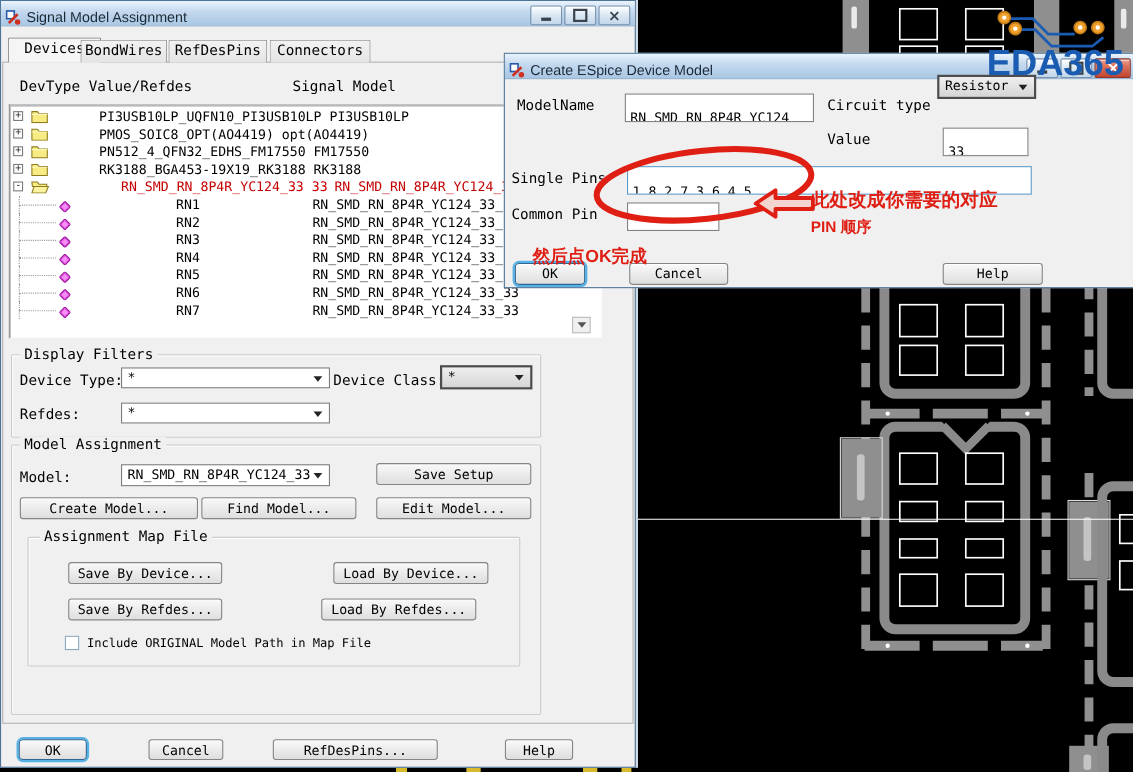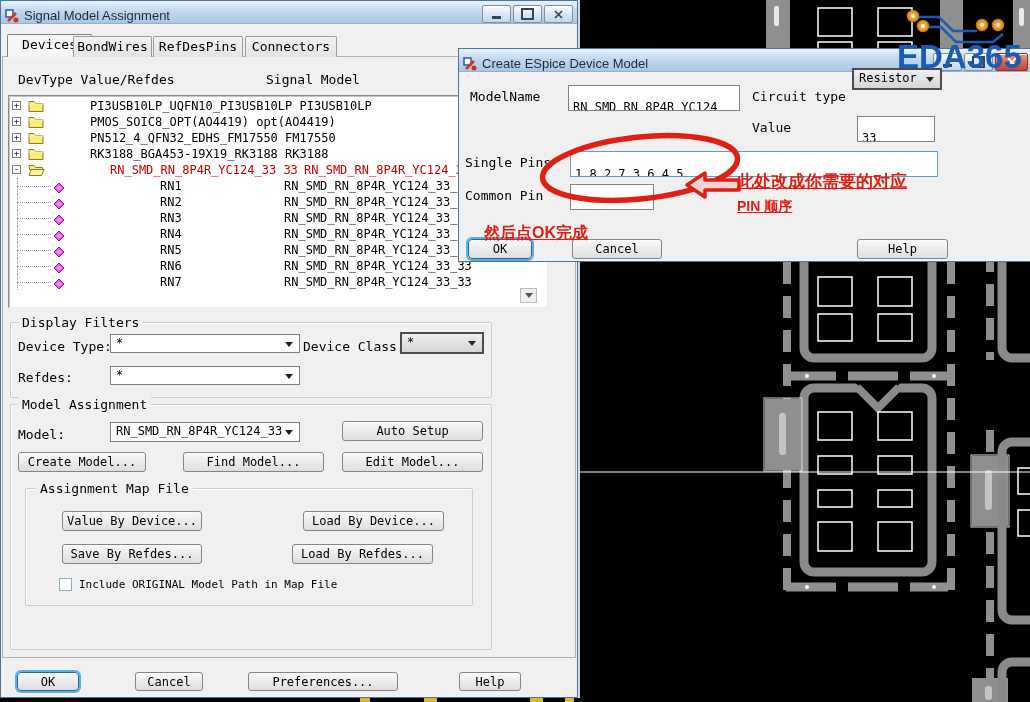--- a/index.html
+++ b/index.html
@@ -50,21 +50,21 @@
        font:9px/7px "DejaVu Sans Mono",monospace;text-align:center;color:#222;box-sizing:border-box;}
   .ticon{position:absolute;left:19px;top:1px;}
   .trow.c .ticon{left:45px;top:3px;}
   .tlabel{position:absolute;left:42px;top:0;color:#000;margin-left:39px;}
   .trow.c .tlabel{left:64px;padding-left:48px;}
   .tlabel.red,.tmodel.red{color:#c40000;padding-left:20px;}
   .tmodel{position:absolute;left:275px;top:0;color:#000;}
   .vline{position:absolute;left:8px;top:0;height:16px;border-left:1px dotted #9a9a9a;}
   .hline{position:absolute;left:8px;top:8px;width:34px;border-top:1px dotted #9a9a9a;}
   
-  .red-note{position:absolute;color:#df1f14;font-weight:bold;font-family:"Liberation Sans",sans-serif;white-space:pre;text-decoration:underline;}
+  .red-note{position:absolute;color:#df1f14;font-weight:bold;font-family:"Liberation Sans",sans-serif;white-space:pre;}
   #wm-text{position:absolute;left:897px;top:38px;font:bold 33px "Liberation Sans",sans-serif;
            color:#1b5cb3;letter-spacing:0px;z-index:41;}
 </style>
 </head>
 <body>
 
 <div id="stage">
 
   <svg class="abs" style="left:0;top:0;z-index:0" width="1030" height="702" viewBox="0 0 1030 702">
     <rect x="0" y="0" width="1030" height="702" fill="#000"></rect>
@@ -239,38 +239,38 @@
   <div class="combo" style="left:110px;top:334px;width:190px;height:19px;z-index:13">*</div>
   <div class="lbl" style="left:303px;top:339px;z-index:13">Device Class:</div>
   <div class="combo dark" style="left:400px;top:332px;width:84px;height:22px;z-index:13">*</div>
   <div class="lbl" style="left:18px;top:370px;z-index:13">Refdes:</div>
   <div class="combo" style="left:110px;top:366px;width:190px;height:19px;z-index:13">*</div>
 
   <div class="fs" style="left:10px;top:404px;width:482px;height:246px;z-index:12"></div>
   <div class="lg" style="left:18px;top:397px;z-index:13">Model Assignment</div>
   <div class="lbl" style="left:18px;top:427px;z-index:13">Model:</div>
   <div class="combo" style="left:110px;top:422px;width:190px;height:20px;z-index:13">RN_SMD_RN_8P4R_YC124_33</div>
-  <div class="b" style="left:342px;top:421px;width:141px;height:20px;z-index:13">Auto Setup</div>
-  <div class="b" style="left:18px;top:452px;width:128px;height:20px;z-index:13">Create Model...</div>
+  <div class="b" style="left:342px;top:421px;width:141px;height:20px;z-index:13">Save Setup</div>
+  <div class="b" style="left:18px;top:452px;width:162px;height:20px;z-index:13">Create Model...</div>
   <div class="b" style="left:183px;top:452px;width:141px;height:20px;z-index:13">Find Model...</div>
   <div class="b" style="left:342px;top:452px;width:141px;height:20px;z-index:13">Edit Model...</div>
 
   <div class="fs" style="left:25px;top:488px;width:448px;height:118px;z-index:12"></div>
   <div class="lg" style="left:36px;top:481px;z-index:13">Assignment Map File</div>
-  <div class="b" style="left:62px;top:511px;width:140px;height:20px;z-index:13">Value By Device...</div>
+  <div class="b" style="left:62px;top:511px;width:140px;height:20px;z-index:13">Save By Device...</div>
   <div class="b" style="left:303px;top:511px;width:141px;height:20px;z-index:13">Load By Device...</div>
   <div class="b" style="left:62px;top:544px;width:140px;height:20px;z-index:13">Save By Refdes...</div>
   <div class="b" style="left:292px;top:544px;width:141px;height:20px;z-index:13">Load By Refdes...</div>
   <div class="cbx" style="left:59px;top:578px;z-index:13"></div>
   <div class="lbl" style="left:79px;top:578px;font-size:11px;z-index:13">Include ORIGINAL Model Path in Map File</div>
 
 
   <div class="b focus" style="left:17px;top:672px;width:62px;height:19px;z-index:13">OK</div>
   <div class="b" style="left:135px;top:672px;width:68px;height:19px;z-index:13">Cancel</div>
-  <div class="b" style="left:248px;top:672px;width:150px;height:19px;z-index:13">Preferences...</div>
+  <div class="b" style="left:248px;top:672px;width:150px;height:19px;z-index:13">RefDesPins...</div>
   <div class="b" style="left:459px;top:672px;width:62px;height:19px;z-index:13">Help</div>
 
   <div class="abs winpanel" style="left:458px;top:48px;width:575px;height:214px;z-index:20">
     <div class="titlebar">
       <svg width="14" height="14">
         <rect x="1" y="1" width="7" height="7" fill="#fff" stroke="#2858a8" stroke-width="1.5"></rect>
         <path d="M3,12 L11,4" stroke="#d03020" stroke-width="2.5"></path>
         <circle cx="11" cy="11" r="2.5" fill="#d03020"></circle>
       </svg>
       <span class="titletext">Create ESpice Device Model</span>

